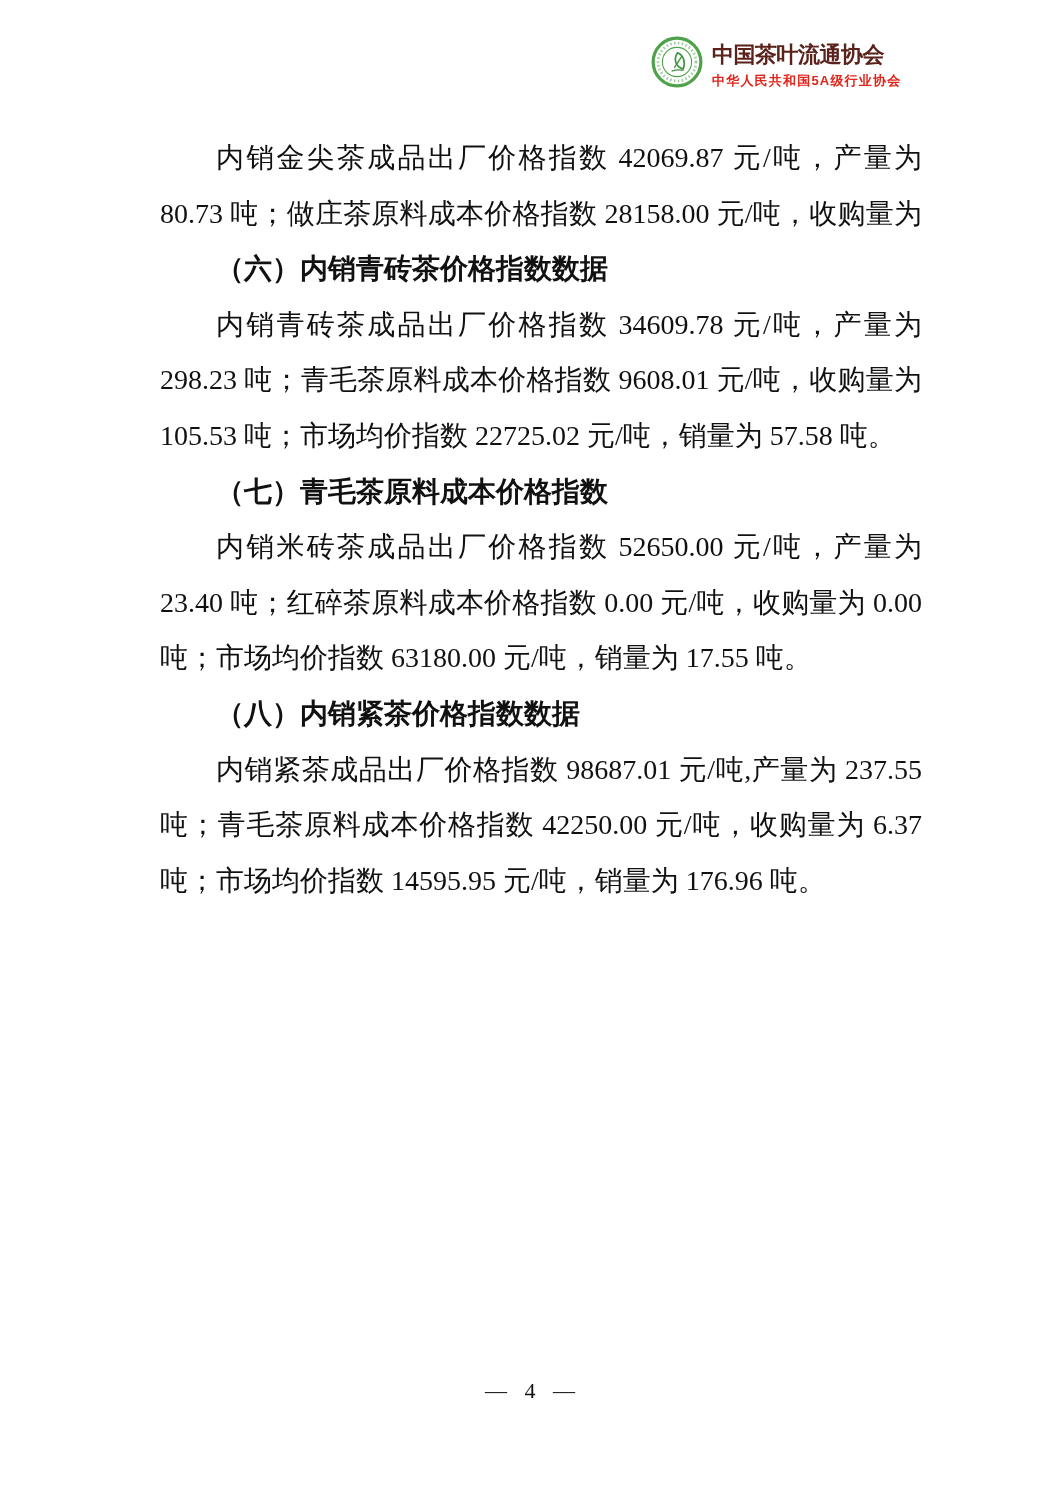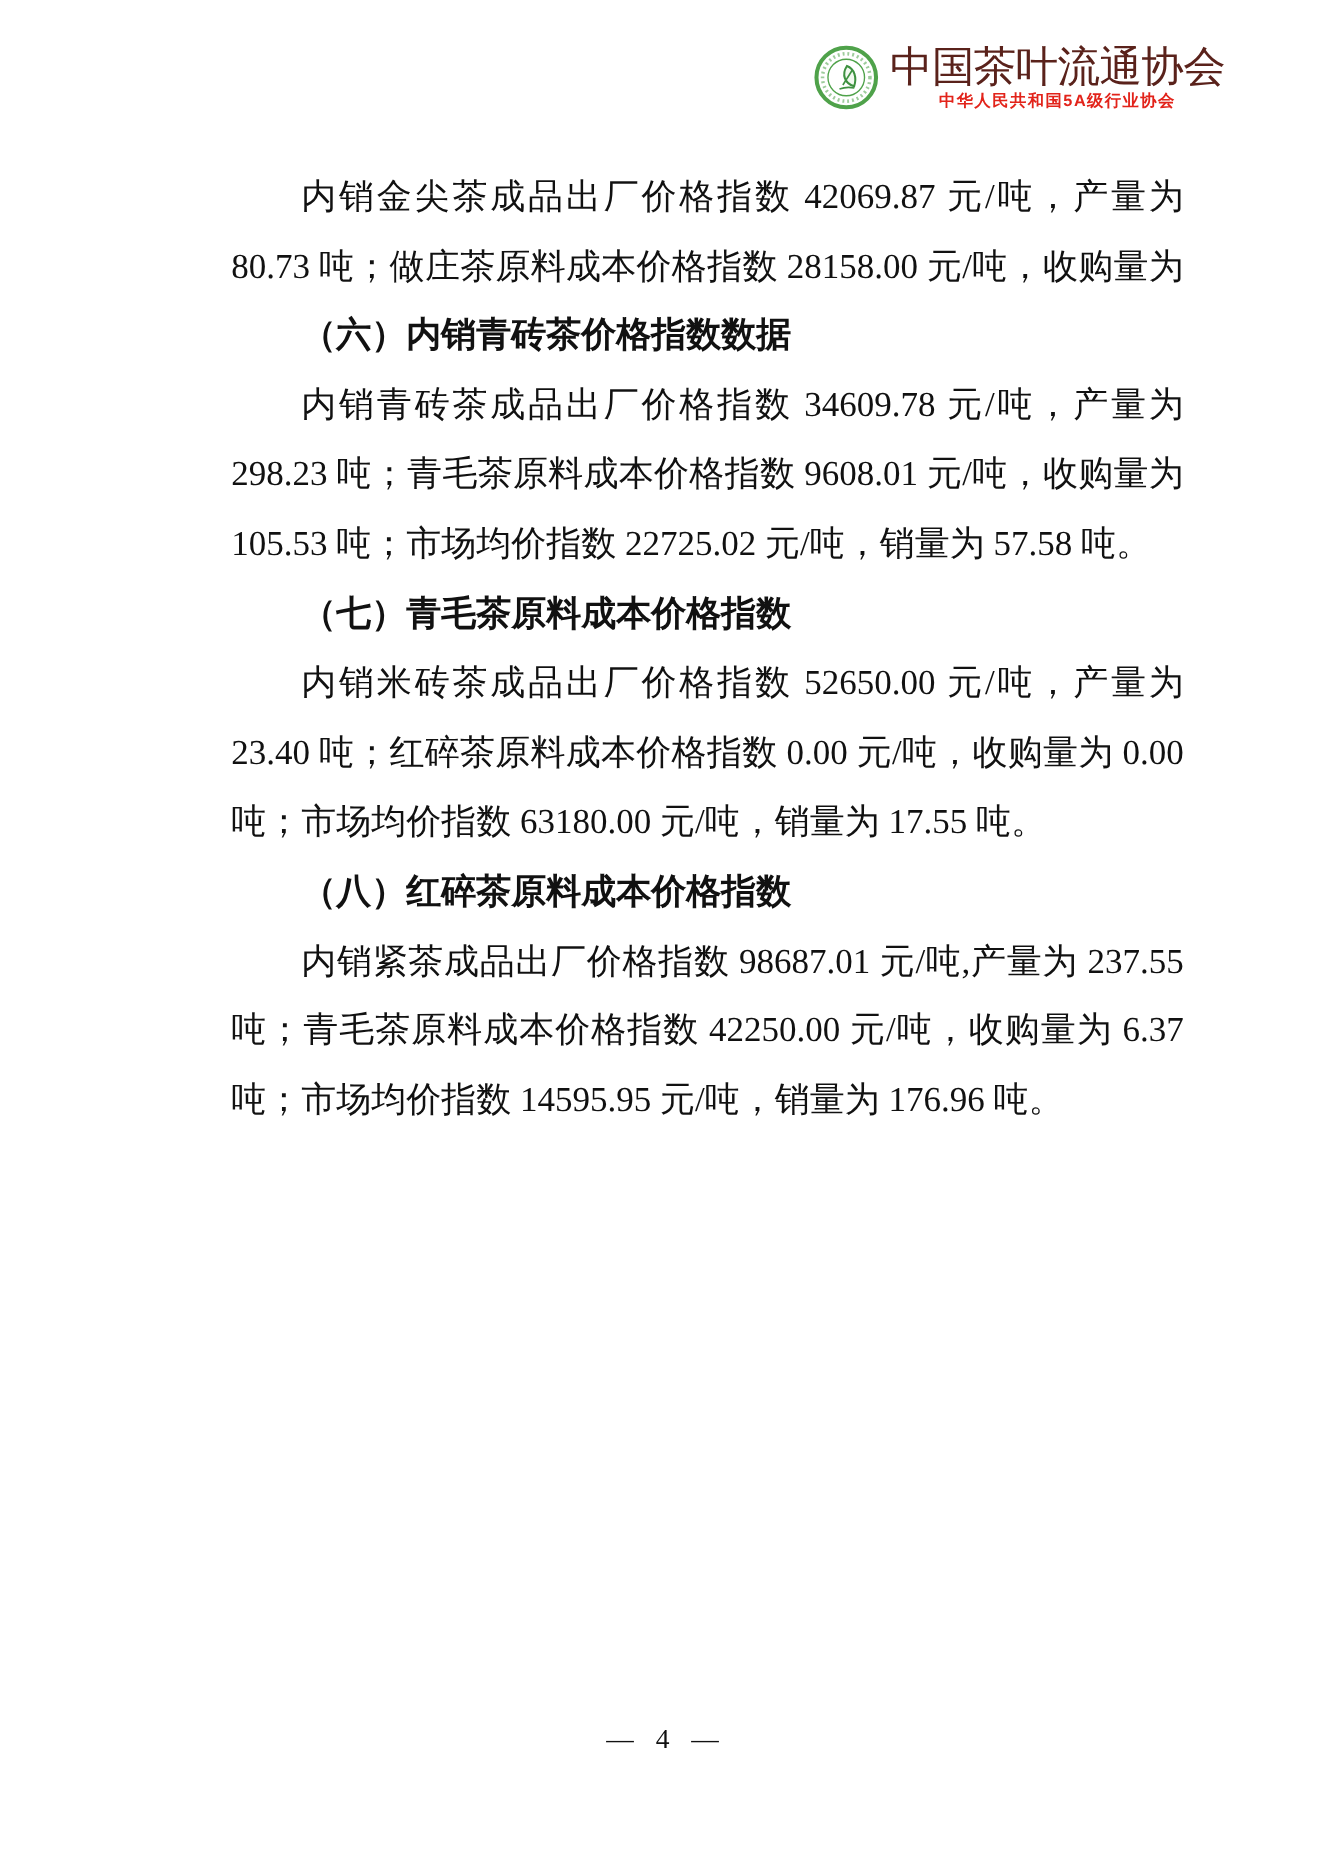--- a/index.html
+++ b/index.html
@@ -21,36 +21,36 @@
     overflow:hidden;
   }
   
   .logo {
     position:absolute; top:36px; left:651px;
     display:flex; align-items:flex-start; gap:9px;
   }
   .emblem { width:52px; height:52px; display:block; }
   .logo-text { display:flex; flex-direction:column; padding-top:4px; }
   .logo-title {
-    font-size:34px; font-weight:normal;
+    font-size:22px; font-weight:bold;
     letter-spacing:-0.5px; line-height:29px;
     color:var(--logo-title);
     white-space:nowrap;
   }
   .logo-sub {
     font-size:13px; font-weight:bold;
     letter-spacing:1.2px; margin-top:3px;
     color:var(--logo-subtitle);
     font-family:"Liberation Sans","DejaVu Sans",sans-serif;
     white-space:nowrap;
     text-align:center;
   }
   
   .content {
-    position:absolute; left:160px; top:130px; width:762px;margin-left:25px;
+    position:absolute; left:160px; top:130px; width:762px;
   }
   .line {
     font-size:28px;
     line-height:55.6px; height:55.6px;
     color:var(--text);
   }
   .just { text-align:justify; text-align-last:justify; text-justify:inter-character; }
   .indent { padding-left:56px; }
   .heading {
     font-size:28px; font-weight:bold;
@@ -101,21 +101,21 @@
     </section>
 
     <section>
       <h2 class="heading">（七）青毛茶原料成本价格指数</h2>
       <div class="line just indent">内销米砖茶成品出厂价格指数 52650.00 元/吨，产量为</div>
       <div class="line just">23.40 吨；红碎茶原料成本价格指数 0.00 元/吨，收购量为 0.00</div>
       <div class="line">吨；市场均价指数 63180.00 元/吨，销量为 17.55 吨。</div>
     </section>
 
     <section>
-      <h2 class="heading">（八）红碎茶原料成本价格指数</h2>
+      <h2 class="heading">（八）内销紧茶价格指数数据</h2>
       <div class="line just indent">内销紧茶成品出厂价格指数 98687.01 元/吨,产量为 237.55</div>
       <div class="line just">吨；青毛茶原料成本价格指数 42250.00 元/吨，收购量为 6.37</div>
       <div class="line">吨；市场均价指数 14595.95 元/吨，销量为 176.96 吨。</div>
     </section>
 
   </main>
 
   <footer class="footer">
     <span>— 4 —</span>
   </footer>

